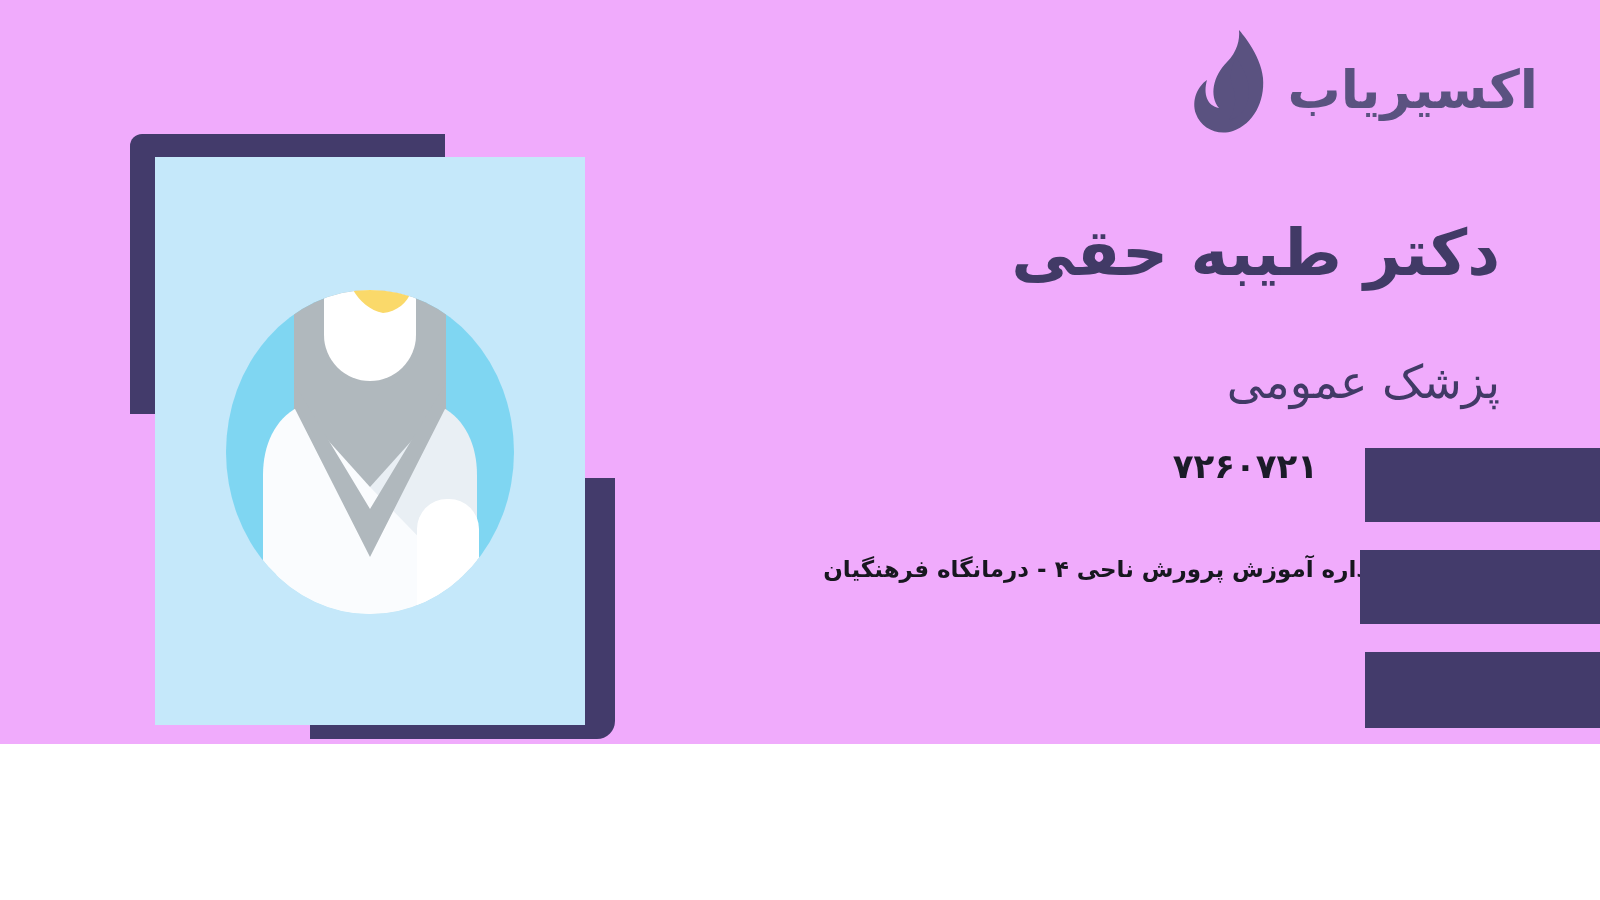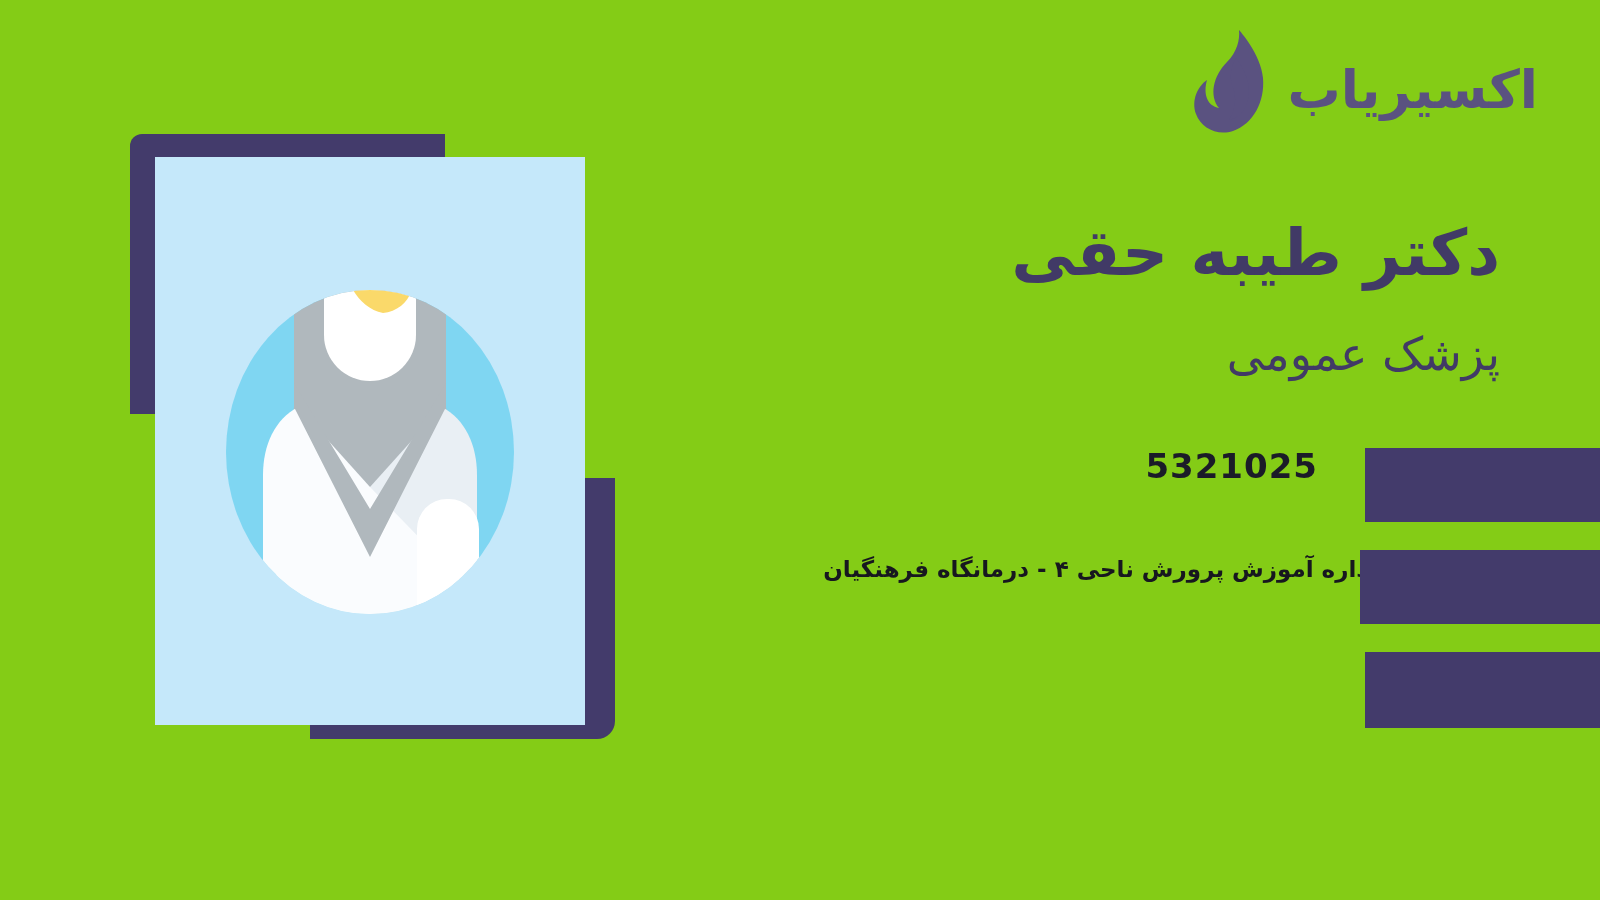--- a/index.html
+++ b/index.html
@@ -8,22 +8,22 @@
     padding: 0;
     background: #ffffff;
   }
   body {
     font-family: "DejaVu Sans", "Liberation Sans", sans-serif;
   }
 
   .canvas {
     position: relative;
     width: 1600px;
-    height: 900px;
-    background: #84cc16;
+    height: 744px;
+    background: #f0abfc;
     overflow: hidden;
   }
 
   
   .brand {
     position: absolute;
     top: 28px;
     right: 62px;
     display: flex;
     flex-direction: row-reverse;
@@ -106,21 +106,21 @@
     font-family: "DejaVu Sans", "Liberation Sans", sans-serif;
     font-size: 64px;
     font-weight: 700;
     color: #413a66;
     line-height: 1.1;
     white-space: nowrap;
     direction: rtl;
   }
   .doctor-specialty {
     position: absolute;
-    top: 328px;
+    top: 356px;
     right: 100px;
     font-family: "DejaVu Serif", "Liberation Serif", serif;
     font-size: 46px;
     font-weight: 400;
     color: #413a66;
     line-height: 1.15;
     white-space: nowrap;
     direction: rtl;
   }
   .doctor-code {
@@ -222,21 +222,21 @@
 
           <rect x="262" y="342" width="62" height="190" rx="30" fill="#ffffff"></rect>
         </g>
       </svg>
     </div>
   </div>
 
   <div class="info">
     <div class="doctor-name">دکتر طیبه حقی</div>
     <div class="doctor-specialty">پزشک عمومی</div>
-    <div class="doctor-code">5321025</div>
+    <div class="doctor-code">۷۲۶۰۷۲۱</div>
     <div class="doctor-address">اداره آموزش پرورش ناحی ۴ - درمانگاه فرهنگیان</div>
   </div>
 
   <div class="accent-bar accent-bar-1"></div>
   <div class="accent-bar accent-bar-2"></div>
   <div class="accent-bar accent-bar-3"></div>
 
 </div>
 
 </body></html>

